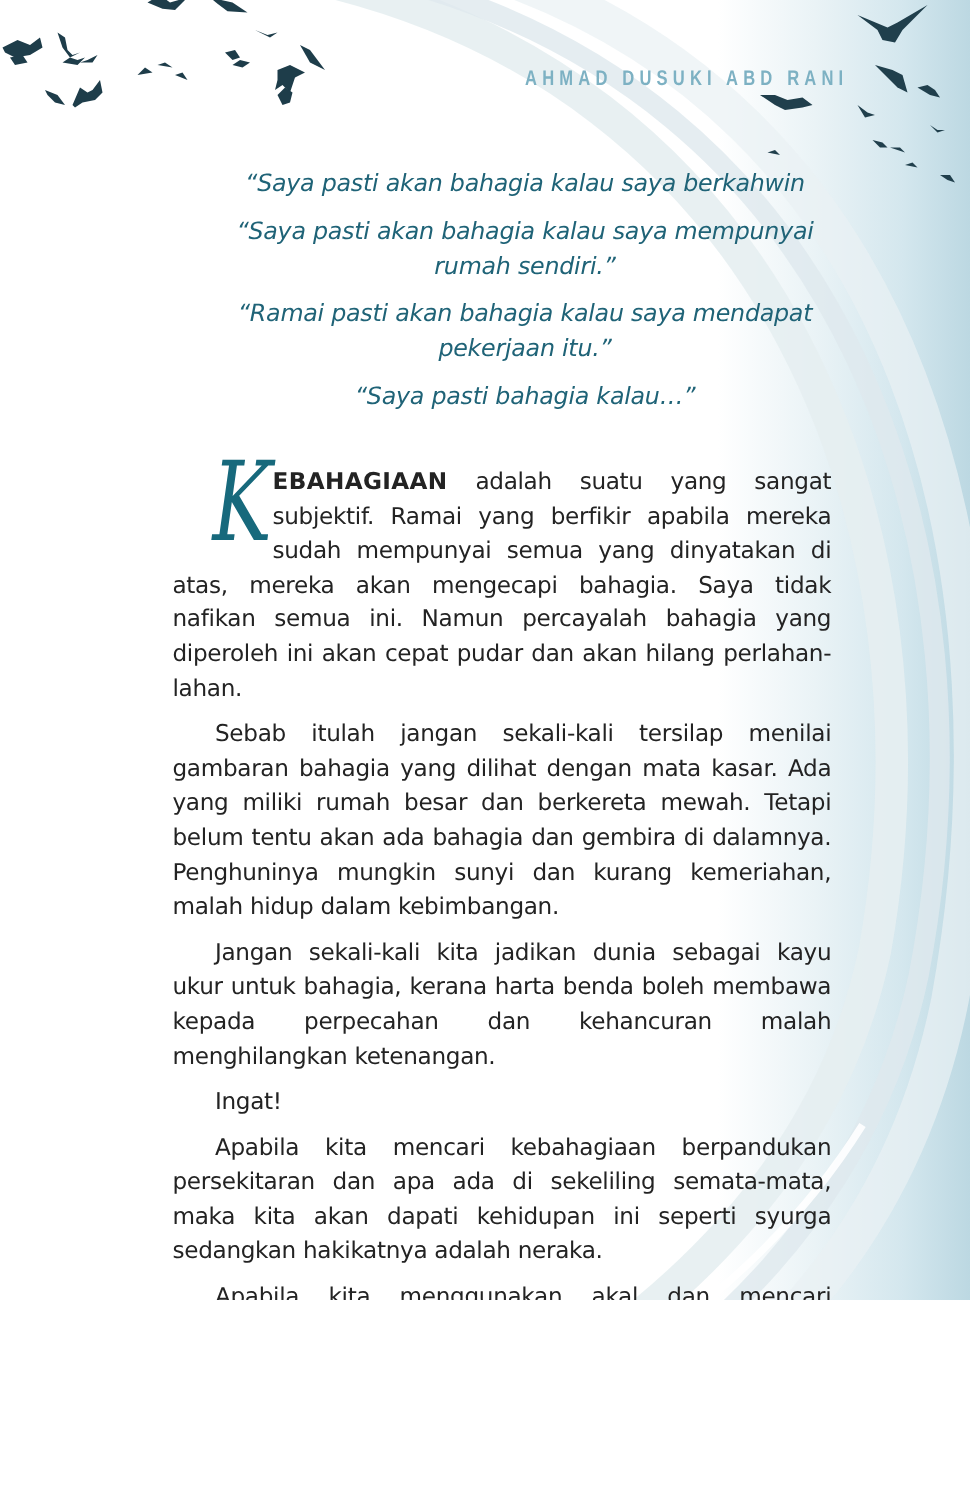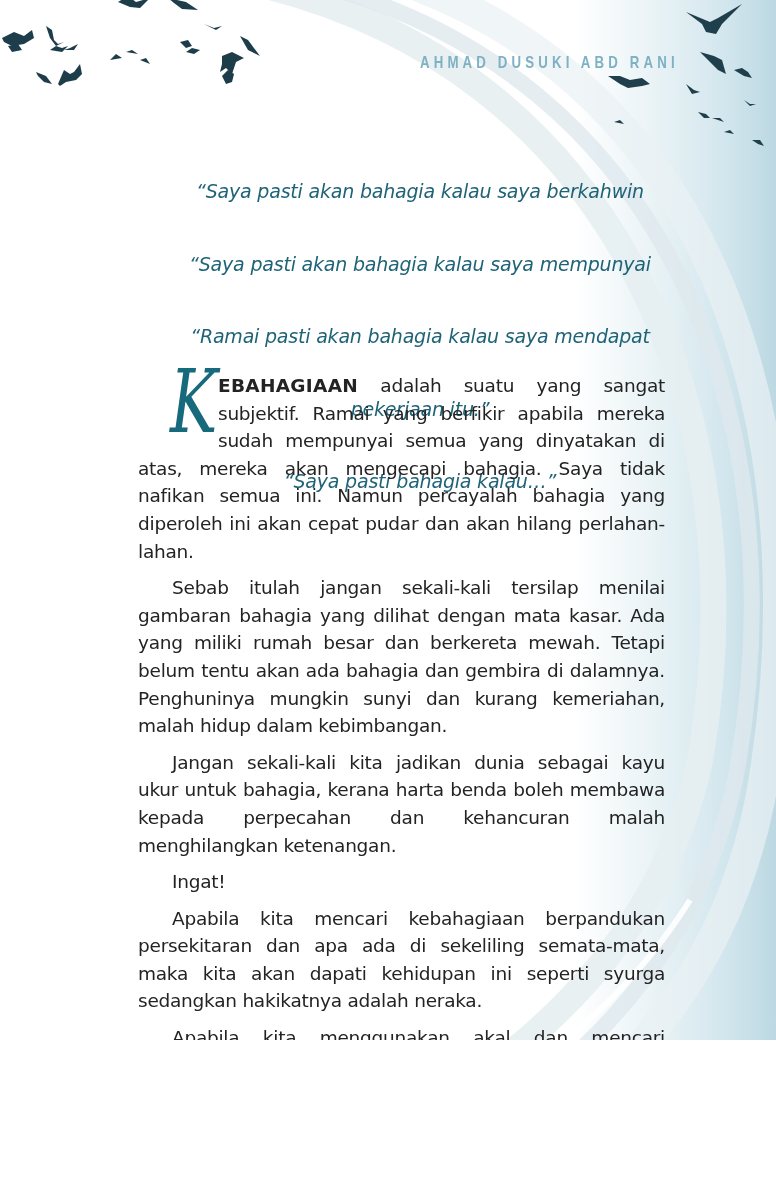--- a/index.html
+++ b/index.html
@@ -16,21 +16,21 @@
     font-weight:bold; font-size:17px; letter-spacing:5.3px; color:#7db1c3;
     white-space:nowrap; transform:scaleX(0.78); transform-origin:left top;
   }
   .quotes {
     position:absolute; left:160px; top:133px; width:520px;
     color:#1f6377; font-style:italic; font-size:19px; line-height:28.5px;
     text-align:center;
     font-family:"DejaVu Sans", sans-serif; letter-spacing:-0.2px;
   }
   .quote { margin:0 0 9px 0; }
-  .quote-line { display:block; white-space:nowrap;margin-top:44px; }
+  .quote-line { display:block; white-space:nowrap; }
   .body-text {
     position:absolute; left:138px; top:372px; width:527px;
     color:#232323; font-size:18.5px; line-height:27.6px;
     font-family:"DejaVu Sans", sans-serif; letter-spacing:-0.25px;
     text-align:justify;
   }
   .para { margin:0 0 9px 0; text-indent:34px; }
   .para.first { text-indent:0; }
   .dropcap {
     float:left; margin:-2px 4px 0 32px; height:78px; width:44px;
@@ -106,20 +106,21 @@
   </svg>
 
   <div class="author">AHMAD DUSUKI ABD RANI</div>
 
   <div class="quotes">
     <div class="quote">
       <span class="quote-line">“Saya pasti akan bahagia kalau saya berkahwin</span>
     </div>
     <div class="quote">
       <span class="quote-line">“Saya pasti akan bahagia kalau saya mempunyai</span>
+      <span class="quote-line">rumah sendiri.”</span>
     </div>
     <div class="quote">
       <span class="quote-line">“Ramai pasti akan bahagia kalau saya mendapat</span>
       <span class="quote-line">pekerjaan itu.”</span>
     </div>
     <div class="quote">
       <span class="quote-line">“Saya pasti bahagia kalau…”</span>
     </div>
   </div>
 

